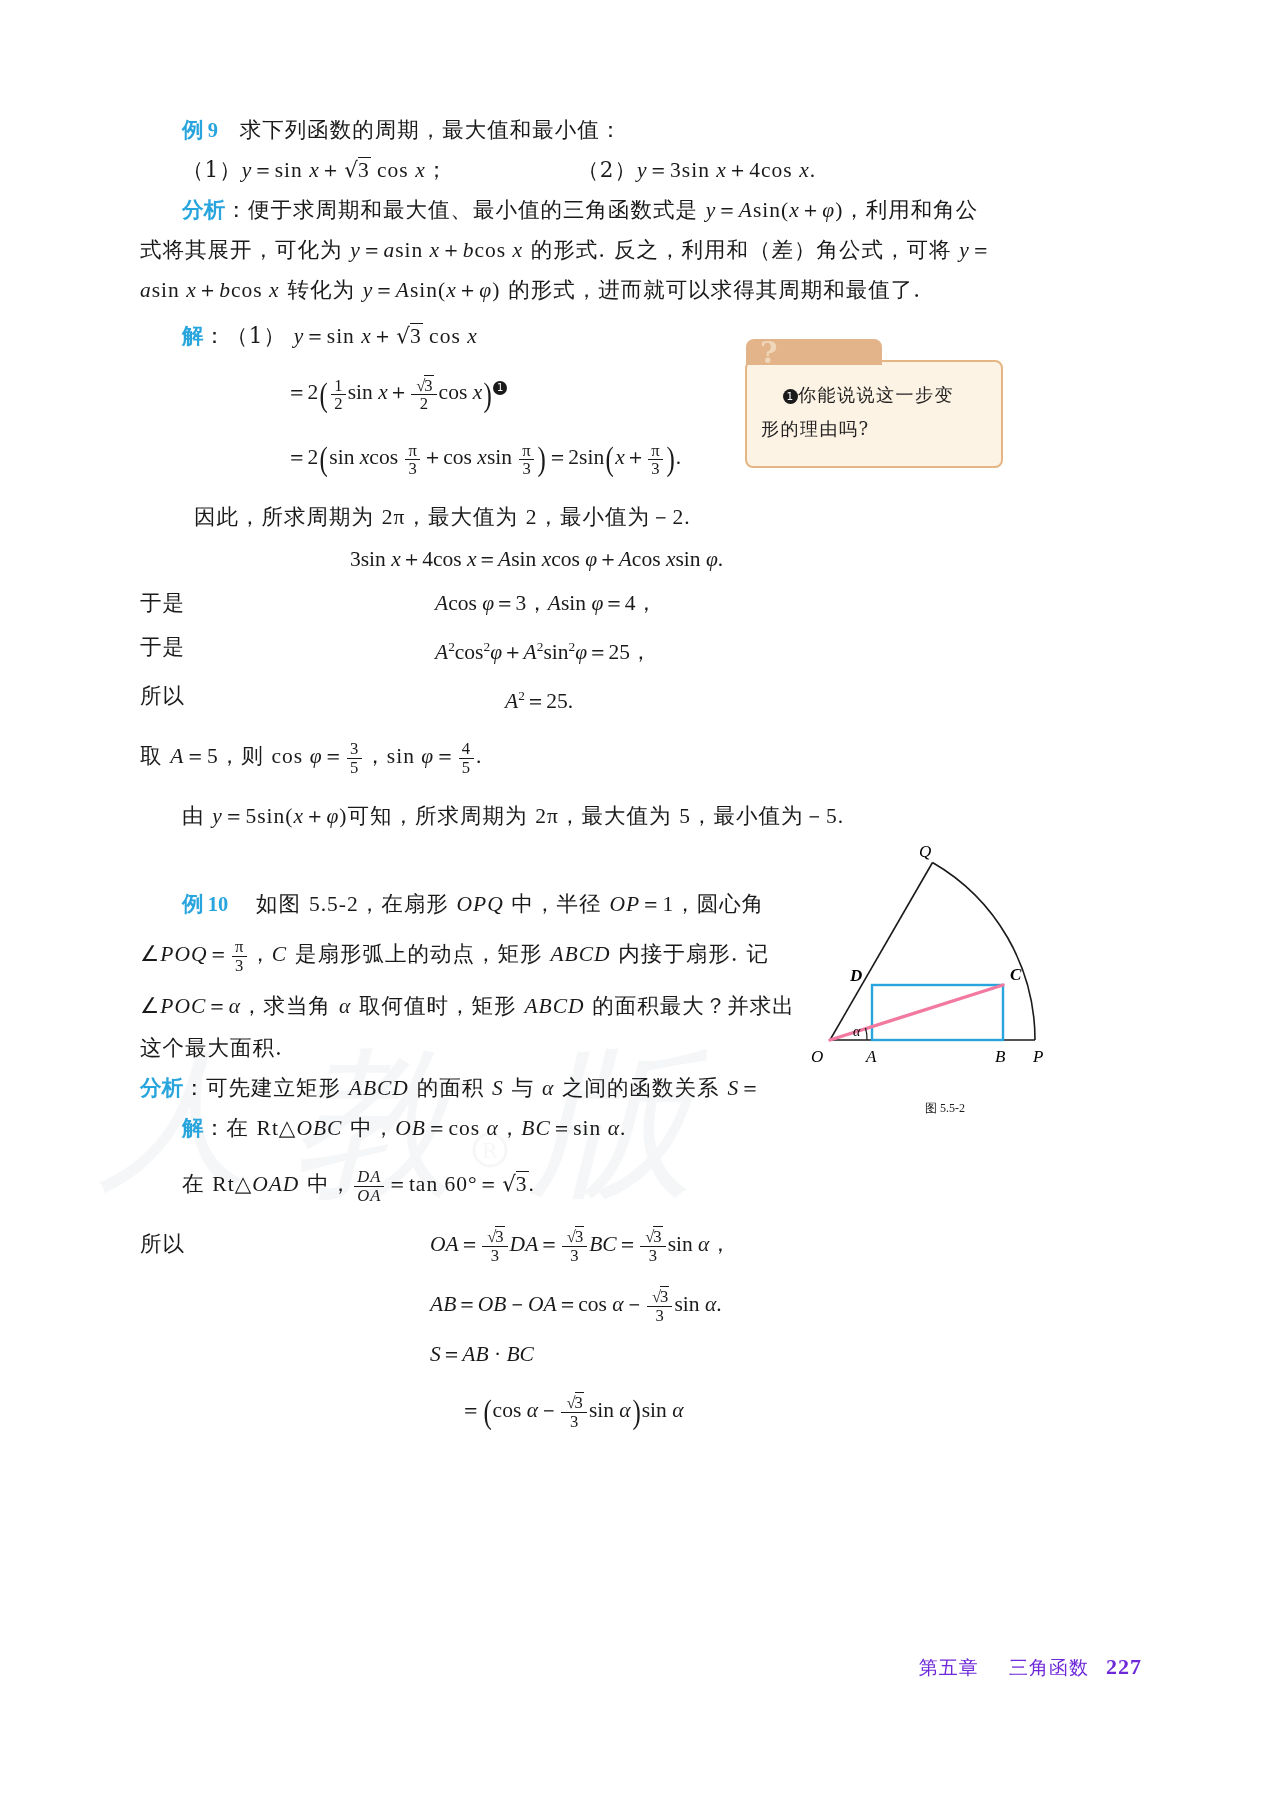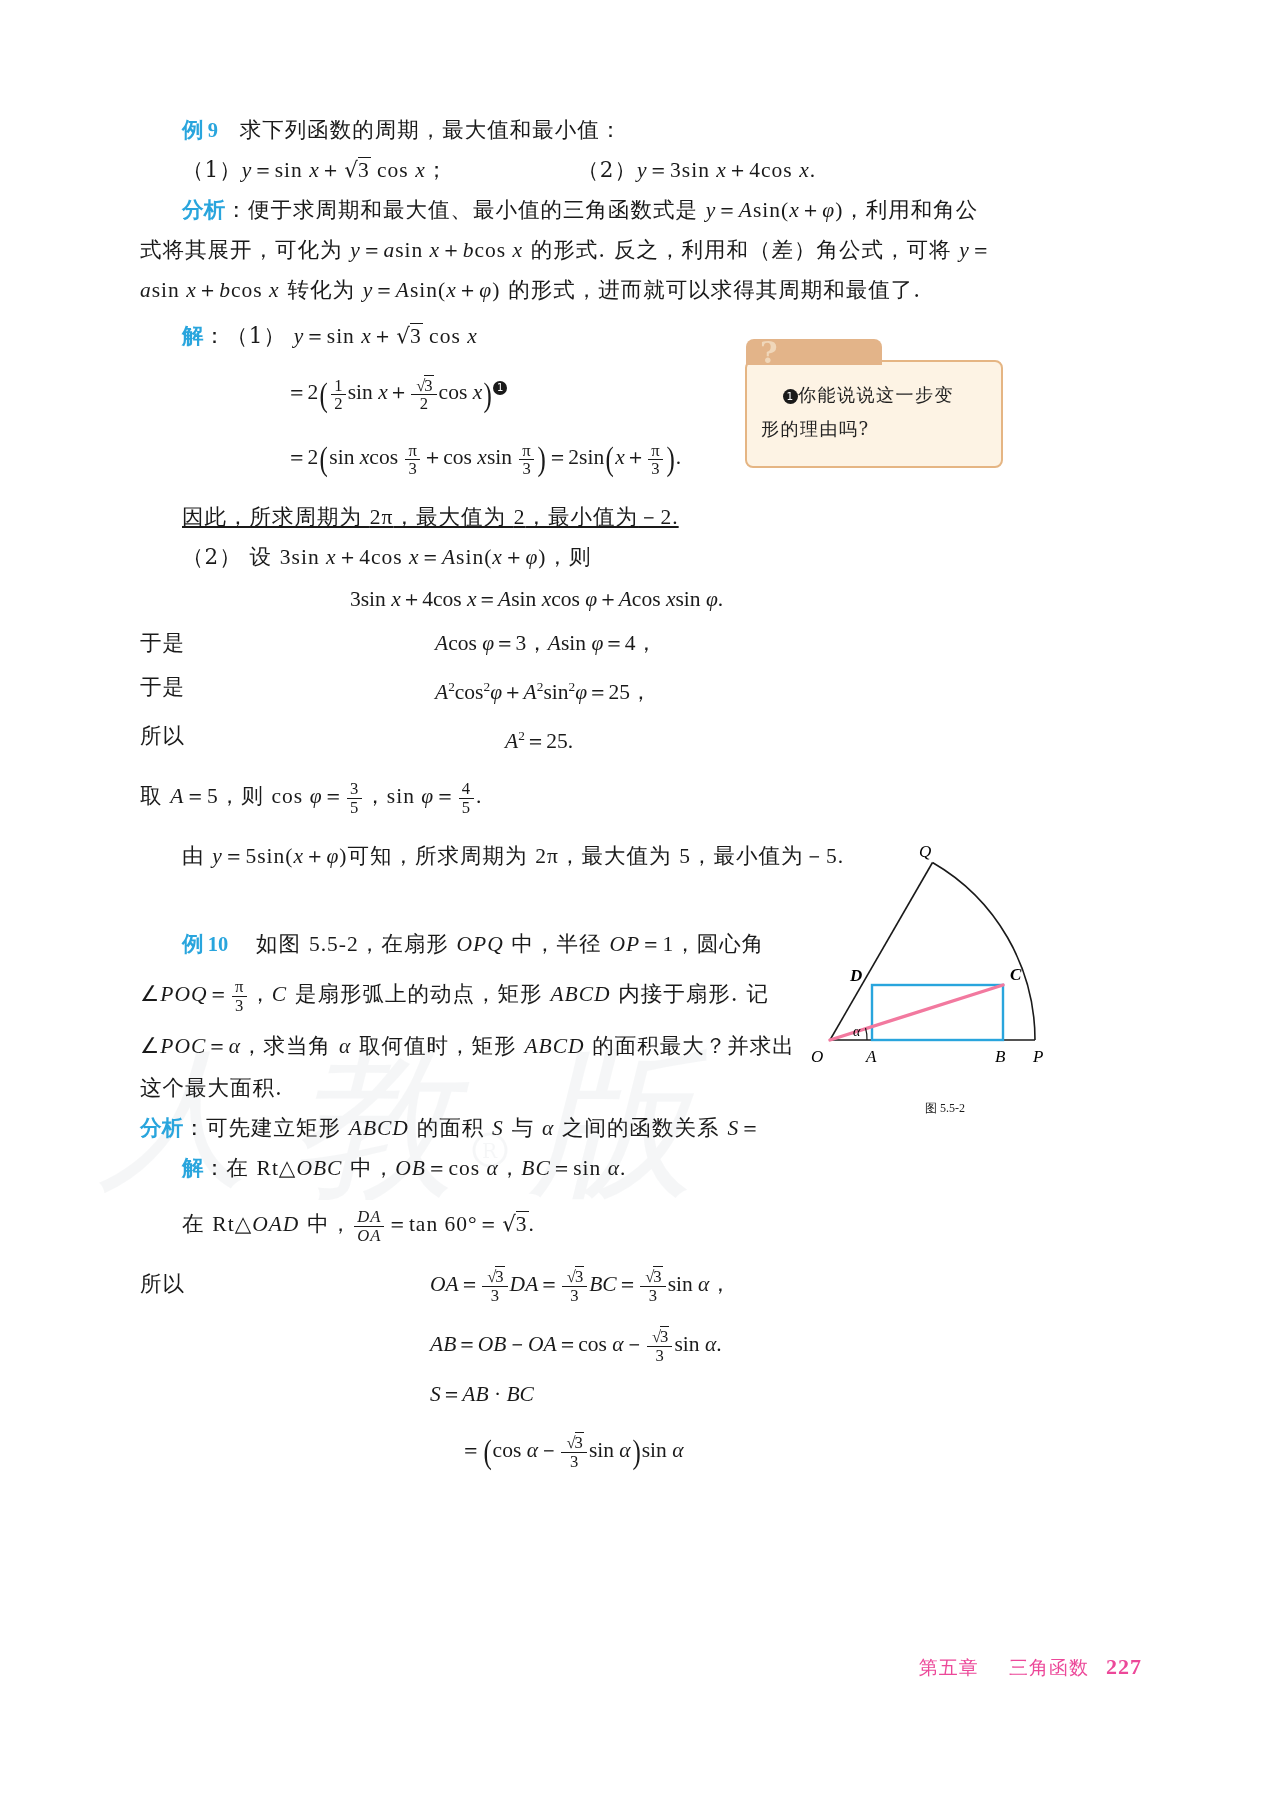--- a/index.html
+++ b/index.html
@@ -66,21 +66,21 @@
   .figcap { position:absolute; left:795px; top:1100px; width:300px; text-align:center;
             font-size:12px; font-family:"Liberation Serif",serif; }
 
   
   .watermark { position:absolute; left:60px; top:1030px; width:860px; height:170px;
                pointer-events:none; opacity:0.085; }
 
   
   .footer { position:absolute; right:145px; bottom:118px;
             font-family:"DejaVu Serif","Liberation Serif",serif;
-            font-size:19px; letter-spacing:1px; color:#ec4899; white-space:nowrap;margin-left:12px;}
+            font-size:19px; letter-spacing:1px; color:#6d28d9; white-space:nowrap;margin-left:12px;}
   .footer .pg { font-weight:bold; font-size:22px; font-family:"Liberation Serif",serif; margin-left:10px;}
 </style>
 </head>
 <body>
 
 <div class="page">
 
   <div class="watermark">
     <svg width="860" height="170" viewBox="0 0 860 170">
       <text x="40" y="140" font-family="DejaVu Serif, serif" font-size="150" fill="#9aa4ad" font-style="italic">人</text>
@@ -119,27 +119,24 @@
     </div>
 
     <div class="eq" style="margin-left:146px;margin-top:14px;">
       <span class="mr">＝2</span><span class="bigparen">(</span><span class="frac"><span class="num mr">1</span><span class="den mr">2</span></span><span class="mr">sin </span><span class="mi">x</span><span class="mr">＋</span><span class="frac"><span class="num"><span class="sq"><span class="sqsym">√</span><span class="sqbar mr">3</span></span></span><span class="den mr">2</span></span><span class="mr">cos </span><span class="mi">x</span><span class="bigparen">)</span><span class="circnum">1</span>
     </div>
 
     <div class="eq" style="margin-left:146px;margin-top:18px;">
       <span class="mr">＝2</span><span class="bigparen">(</span><span class="mr">sin </span><span class="mi">x</span><span class="mr">cos </span><span class="frac"><span class="num mr">π</span><span class="den mr">3</span></span><span class="mr">＋cos </span><span class="mi">x</span><span class="mr">sin </span><span class="frac"><span class="num mr">π</span><span class="den mr">3</span></span><span class="bigparen">)</span><span class="mr">＝2sin</span><span class="bigparen">(</span><span class="mi">x</span><span class="mr">＋</span><span class="frac"><span class="num mr">π</span><span class="den mr">3</span></span><span class="bigparen">)</span><span class="mr">.</span>
     </div>
 
-    <div class="line" style="margin-left:42px;margin-top:16px;text-decoration:underline;">
+    <div class="line" style="margin-left:54px;margin-top:16px;">
       <span class="cn">因此，所求周期为 <span class="mr">2π</span>，最大值为 <span class="mr">2</span>，最小值为<span class="mr">－2.</span></span>
     </div>
 
-    <div class="line" style="margin-left:42px;">
-      <span class="cn">（2） 设 <span class="mr">3sin </span><span class="mi">x</span><span class="mr">＋4cos </span><span class="mi">x</span><span class="mr">＝</span><span class="mi">A</span><span class="mr">sin(</span><span class="mi">x</span><span class="mr">＋</span><span class="mi">φ</span><span class="mr">)</span>，则</span>
-    </div>
 
     <div class="eq" style="margin-left:210px;">
       <span class="mr">3sin </span><span class="mi">x</span><span class="mr">＋4cos </span><span class="mi">x</span><span class="mr">＝</span><span class="mi">A</span><span class="mr">sin </span><span class="mi">x</span><span class="mr">cos </span><span class="mi">φ</span><span class="mr">＋</span><span class="mi">A</span><span class="mr">cos </span><span class="mi">x</span><span class="mr">sin </span><span class="mi">φ</span><span class="mr">.</span>
     </div>
 
     <div class="eq" style="position:relative;">
       <span class="cn" style="position:absolute;left:0;">于是</span>
       <span style="display:inline-block;margin-left:295px;"><span class="mi">A</span><span class="mr">cos </span><span class="mi">φ</span><span class="mr">＝3，</span><span class="mi">A</span><span class="mr">sin </span><span class="mi">φ</span><span class="mr">＝4，</span></span>
     </div>
 

